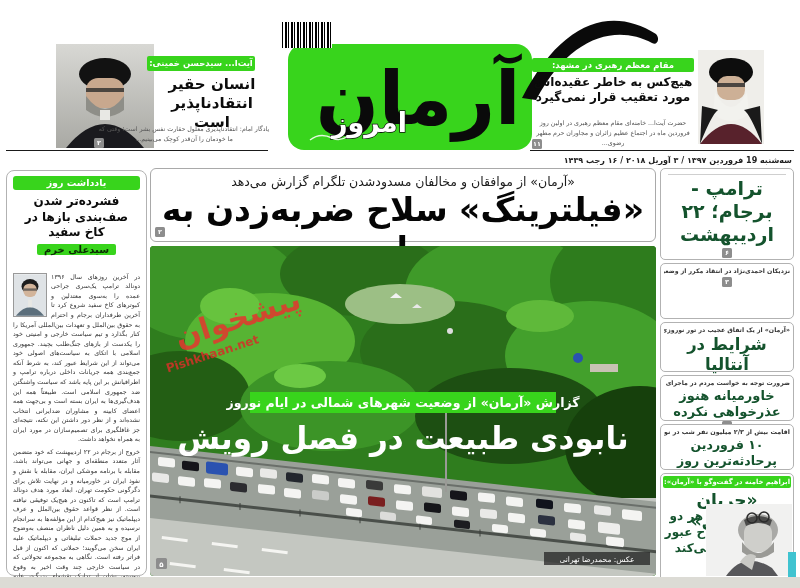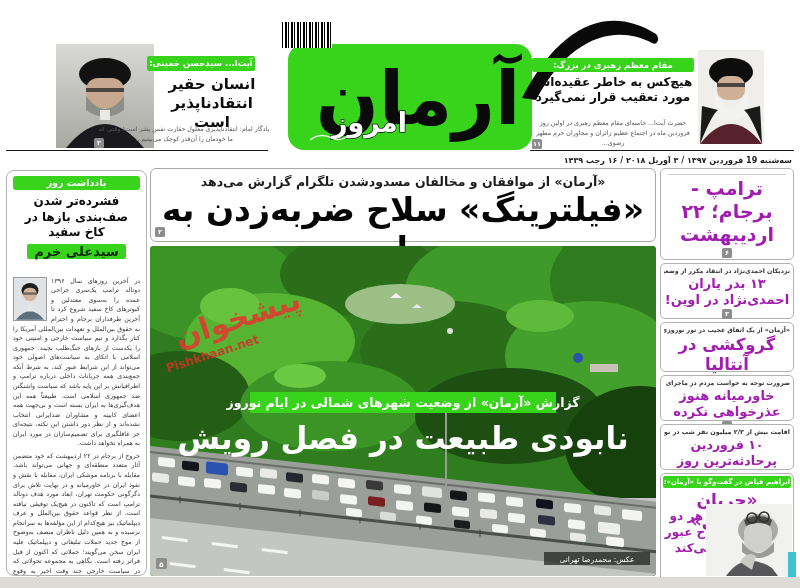--- a/index.html
+++ b/index.html
@@ -38,54 +38,54 @@
   #masthead{position:absolute;left:270px;top:2px;width:400px;height:162px;}
   #barcode{
     position:absolute;left:12px;top:20px;width:50px;height:26px;
     background:repeating-linear-gradient(90deg,#000 0 1px,#fff 1px 3px,#000 3px 5px,#fff 5px 6px);
   }
   
   #lead{
     position:absolute;left:150px;top:168px;width:506px;height:74px;
     border:1px solid #a9a9a9;border-radius:6px;text-align:center;background:#fff;
   }
-  #lead .kicker{font-size:12.5px;font-weight:bold;margin-top:5px;color:#1c1c1c;}
+  #lead .kicker{font-size:12.5px;font-weight:normal;margin-top:5px;color:#1c1c1c;}
   #lead h1{font-size:33px;font-weight:900;letter-spacing:0;color:#050505;margin-top:1px;}
   #lead .badge{position:absolute;left:4px;bottom:4px;}
   
   #mainphoto{
     position:absolute;left:150px;top:246px;width:506px;height:330px;
     border-radius:4px;overflow:hidden;background:#2f7d1e;
   }
   
   #note{
     position:absolute;left:6px;top:170px;width:141px;height:406px;
     border:1px solid #b2b2b2;border-radius:8px;background:#fff;padding:5px 6px 4px 6px;
   }
   #note .colhead{
     background:var(--green);color:#fff;font-size:9.5px;font-weight:bold;
     text-align:center;border-radius:3px;height:14px;line-height:14px;margin-bottom:4px;
   }
   #note h3{font-size:12px;font-weight:900;text-align:center;line-height:1.3;color:#0b0b0b;}
   #note .author{
     display:block;margin:3px auto 17px auto;width:max-content;max-width:100%;
-    background:var(--green);color:#0c2b05;font-size:13px;font-weight:bold;padding:0 7px;border-radius:2px;
+    background:var(--green);color:#0c2b05;font-size:10px;font-weight:bold;padding:0 7px;border-radius:2px;
   }
   #note .body{font-size:6.3px;line-height:1.52;text-align:justify;color:#333;}
   #note .body p{margin-bottom:3px;}
   #note .continued{font-size:6.8px;font-weight:bold;text-align:left;color:#111;}
   #authorphoto{float:left;width:34px;height:44px;margin:1px 4px 2px 0;border:1px solid #999;}
   
   #rail{position:absolute;left:660px;top:168px;width:134px;}
   .railbox{
     border:1px solid #b2b2b2;border-radius:5px;background:#fff;
     margin-bottom:3px;padding:3px 3px 2px 3px;text-align:center;position:relative;
   }
   .railbox .kicker{font-size:6.9px;font-weight:bold;color:#333;line-height:1.45;}
-  .railbox h2{font-weight:900;color:#a21caf;line-height:1.22;}
+  .railbox h2{font-weight:900;color:#14532d;line-height:1.22;}
   .railbox .badge{margin:1px auto 0 auto;display:block;width:10px;}
   .rule{border-top:1px solid #cfcfcf;margin:2px 4px;}
   #teal-edge{position:absolute;left:788px;top:552px;width:8px;height:34px;background:var(--teal);}
   
   #bottom-strip{position:absolute;left:0;right:0;bottom:0;height:11px;background:#dcdbd5;}
   svg text{font-family:"DejaVu Sans",sans-serif;}
 </style>
 </head>
 <body>
 
@@ -128,21 +128,21 @@
   <svg class="abs" style="left:168px;top:8px" width="66" height="94">
     <rect width="66" height="94" fill="#efeeea"></rect>
     <ellipse cx="33" cy="22" rx="22" ry="14" fill="#0d0d0d"></ellipse>
     <rect x="19" y="26" width="28" height="24" rx="10" fill="#cdb096"></rect>
     <rect x="19" y="33" width="28" height="4" fill="#333" opacity=".85"></rect>
     <path d="M17 42 q16 30 32 0 l2 22 q-18 14 -36 0 Z" fill="#f2f2ee"></path>
     <path d="M2 94 q31 -40 62 0 Z" fill="#58222c"></path>
     <path d="M2 94 q12 -30 18 -34 l-16 -4 Z" fill="#1a1a1a"></path>
     <path d="M64 94 q-12 -30 -18 -34 l16 -4 Z" fill="#1a1a1a"></path>
   </svg>
-  <div class="greenlabel rtl abs" style="left:2px;top:16px;width:162px;height:14px;line-height:14px;font-size:8.5px;">مقام معظم رهبری در بزرگ:</div>
+  <div class="greenlabel rtl abs" style="left:2px;top:16px;width:162px;height:14px;line-height:14px;font-size:8.5px;">مقام معظم رهبری در مشهد:</div>
   <h2 class="rtl abs" style="left:0;top:33px;width:166px;font-size:12px;">هیچ‌کس به خاطر عقیده‌اش مورد تعقیب قرار نمی‌گیرد</h2>
   <div class="topsummary rtl abs" style="left:2px;top:76px;width:162px;">حضرت آیت‌ا... خامنه‌ای مقام معظم رهبری در اولین روز فروردین ماه در اجتماع عظیم زائران و مجاوران حرم مطهر رضوی...</div>
   <span class="badge abs" style="left:2px;top:97px;">۱۱</span>
   <div class="topline"></div>
   <div class="smallmeta rtl" style="left:0;right:2px;text-align:right;">سه‌شنبه 19 فروردین ۱۳۹۷ / ۳ آوریل ۲۰۱۸ / ۱۶ رجب ۱۴۳۹</div>
 </div>
 
 <div id="lead">
   <div class="kicker rtl">«آرمان» از موافقان و مخالفان مسدودشدن تلگرام گزارش می‌دهد</div>
   <h1 class="rtl">«فیلترینگ» سلاح ضربه‌زدن به دولت</h1>
@@ -299,44 +299,43 @@
 <div id="rail" class="rtl">
 
   <div class="railbox" style="height:92px">
     <div class="rule"></div>
     <h2 style="font-size:19px">ترامپ - برجام؛ ۲۲ اردیبهشت</h2>
     <span class="badge">۶</span>
   </div>
 
   <div class="railbox" style="height:56px">
     <div class="kicker" style="font-size:6.2px;white-space:nowrap;overflow:hidden">نزدیکان احمدی‌نژاد در انتقاد مکرر از وضعیت «بقایی»</div>
-    <h2 style="font-size:13px">۱۳ بدر یاران احمدی‌نژاد در اوین!</h2>
     <span class="badge">۳</span>
   </div>
 
   <div class="railbox" style="height:50px">
     <div class="kicker" style="font-size:6.2px;white-space:nowrap;overflow:hidden">«آرمان» از یک اتفاق عجیب در تور نوروزی گزارش می‌دهد</div>
-    <h2 style="font-size:16.5px">گروکشی در آنتالیا</h2>
+    <h2 style="font-size:16.5px">شرایط در آنتالیا</h2>
     <span class="badge">۴</span>
   </div>
 
   <div class="railbox" style="height:46px">
     <div class="kicker" style="font-size:6.2px;white-space:nowrap;overflow:hidden">ضرورت توجه به خواست مردم در ماجرای خوزستان</div>
     <h2 style="font-size:13px">خاورمیانه هنوز عذرخواهی نکرده</h2>
     <span class="badge">۳</span>
   </div>
 
   <div class="railbox" style="height:46px">
     <div class="kicker" style="font-size:6.4px;white-space:nowrap;overflow:hidden">اقامت بیش از ۲/۳ میلیون نفر شب در نوروز</div>
     <h2 style="font-size:12.5px">۱۰ فروردین پرحادثه‌ترین روز نوروز</h2>
     <span class="badge">۵</span>
   </div>
 
   <div class="railbox" style="height:116px">
-    <div class="greenlabel" style="height:12px;line-height:12px;font-size:6.8px;margin:-1px -1px 2px -1px">ابراهیم فیاض در گفت‌وگو با «آرمان»:</div>
+    <div class="greenlabel" style="height:12px;line-height:12px;font-size:6.8px;margin:-1px -1px 2px -1px">ابراهیم خامنه در گفت‌وگو با «آرمان»:</div>
     <h2 style="font-size:17px">«جریان رادیکال»</h2>
     <h2 class="abs" style="font-size:12px;left:2px;top:34px;width:62px;line-height:1.35">از هر دو جناح عبور می‌کند</h2>
     <svg class="abs" style="right:1px;bottom:12px" width="86" height="72">
       <rect width="86" height="72" fill="#f1f1f0"></rect>
       <ellipse cx="52" cy="26" rx="20" ry="16" fill="#a9a9a6"></ellipse>
       <rect x="38" y="18" width="28" height="30" rx="11" fill="#cfcfcb"></rect>
       <path d="M36 38 q16 22 32 0 l0 10 q-16 12 -32 0 Z" fill="#9a9a96"></path>
       <path d="M38 16 q14 -8 28 0 l-2 6 q-12 -6 -24 0 Z" fill="#333" opacity=".8"></path>
       <circle cx="46" cy="14" r="5" fill="none" stroke="#2a2a2a" stroke-width="1.5"></circle>
       <circle cx="58" cy="13" r="5" fill="none" stroke="#2a2a2a" stroke-width="1.5"></circle>

